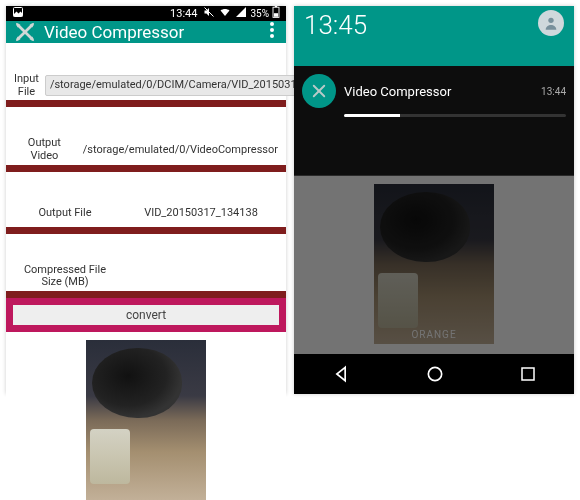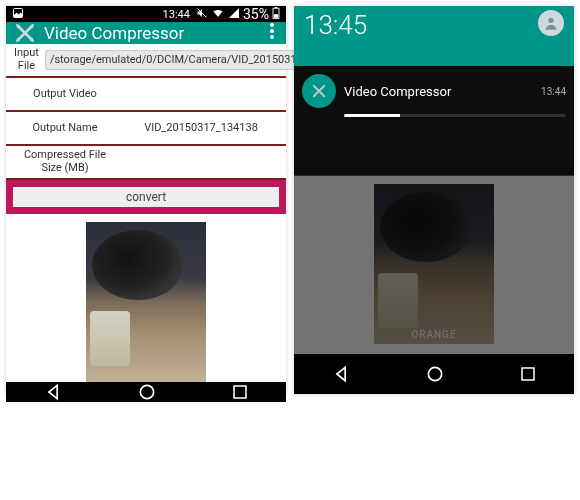--- a/index.html
+++ b/index.html
@@ -49,22 +49,23 @@
     background:#fff;
     display:flex;
     flex-direction:column;
     font-size:11px;
     color:#333;
   }
   .row {
     display:flex;
     align-items:center;
     min-height:34px;
-    border-bottom:2px solid #7f1d1d;
+    border-bottom:7px solid #7f1d1d;
     padding:2px 4px;
+    margin-top:28px;
   }
   .row .label { width:110px; text-align:center; padding:0 4px; line-height:1.15;}
   .row .value { flex:1; text-align:center; padding:2px 4px; line-height:1.15;}
   .row .value.btn {
     background:#e8e8e8;
     border:1px solid #ccc;
     border-radius:2px;
     padding:3px 4px;
     margin:2px 2px;
   }
@@ -191,21 +192,21 @@
       <span>
         <svg width="14" height="12" viewBox="0 0 24 24" fill="#fff">
             <path d="M12 20l9-11c-5-4-13-4-18 0l9 11z"></path>
           </svg>
       </span>
       <span>
         <svg width="12" height="12" viewBox="0 0 24 24" fill="#fff">
             <path d="M2 22h20V2L2 22z"></path>
           </svg>
       </span>
-      <span style="font-size:14px;">35%</span>
+      <span style="font-size:10px;">35%</span>
       <span>
         <svg width="8" height="12" viewBox="0 0 12 20" fill="#fff">
             <rect x="1" y="2" width="10" height="17" fill="none" stroke="#fff" stroke-width="1.5"></rect>
             <rect x="4" y="0" width="4" height="2"></rect>
             <rect x="2.5" y="12" width="7" height="6" fill="#fff"></rect>
           </svg>
       </span>
     </div>
   </div>
 
@@ -230,23 +231,24 @@
     </span>
   </div>
 
   <div class="content">
     <div class="row">
       <div class="label">Input File</div>
       <div class="value btn">/storage/emulated/0/DCIM/Camera/VID_20150317_134138.mp4</div>
     </div>
     <div class="row">
       <div class="label">Output Video</div>
+      <div class="value">/storage/emulated/0/VideoCompressor</div>
     </div>
     <div class="row">
-      <div class="label">Output Name</div>
+      <div class="label">Output File</div>
       <div class="value">VID_20150317_134138</div>
     </div>
     <div class="row">
       <div class="label">Compressed File Size (MB)</div>
       <div class="value"></div>
     </div>
     <div class="convert-btn">
       <span>convert</span>
     </div>
     <div class="preview">

